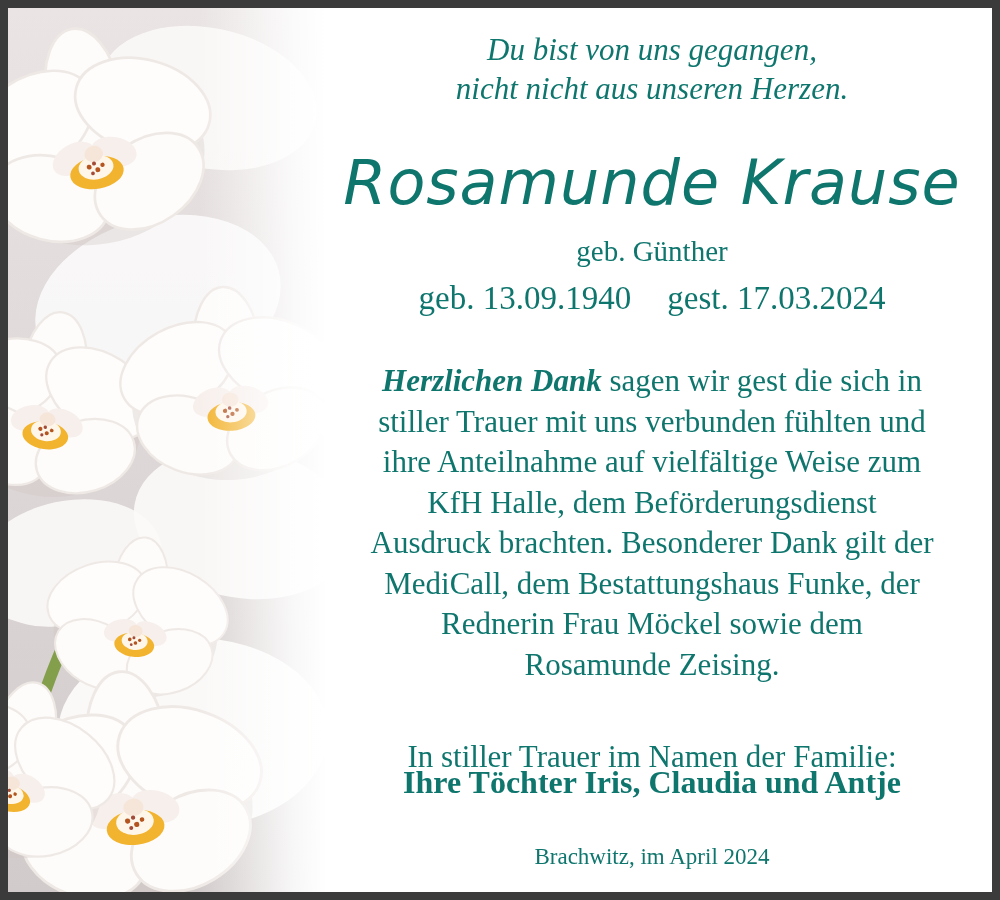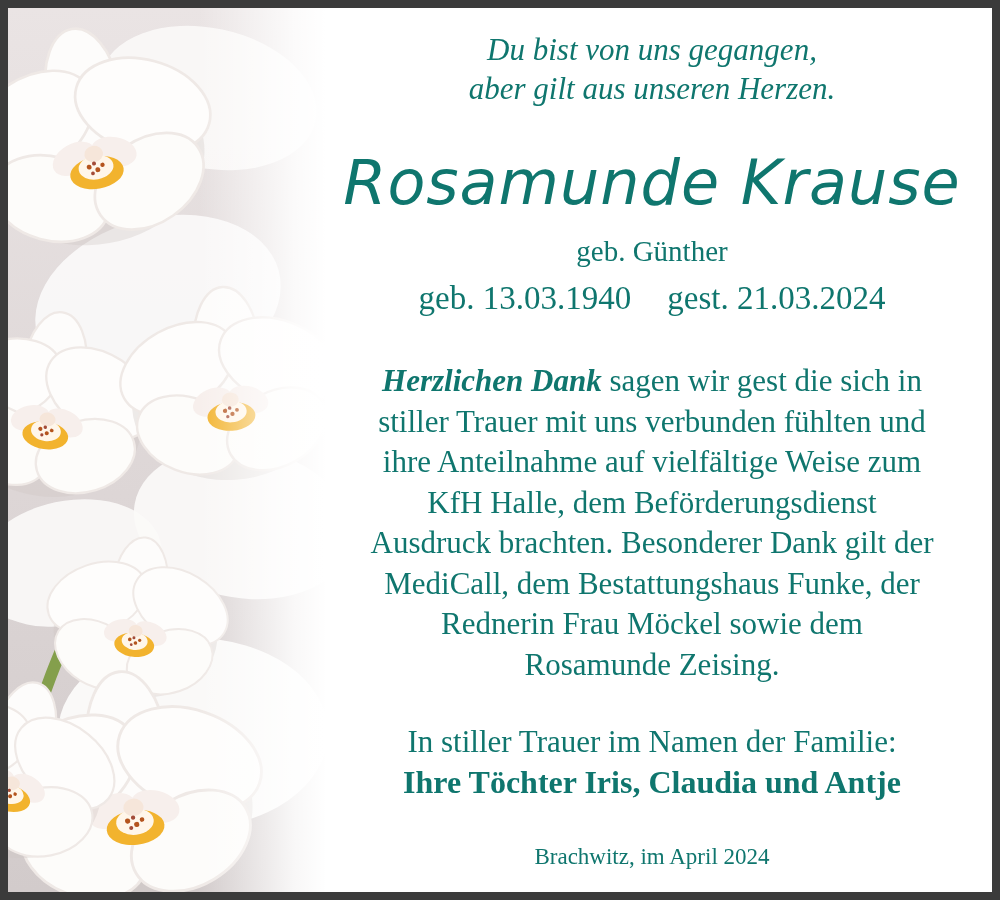--- a/index.html
+++ b/index.html
@@ -39,21 +39,21 @@
     position:absolute;left:0;width:100%;top:272px;
     font-size:33px;
   }
   .dates .gap{display:inline-block;width:36px;}
   .thanks{
     position:absolute;left:0;width:100%;top:353px;
     font-size:31px;line-height:40.5px;
   }
   .thanks .lead{font-weight:bold;font-style:italic;}
   .family-line{
-    position:absolute;left:0;width:100%;top:716px;
+    position:absolute;left:0;width:100%;top:731px;
     font-size:31px;
   }
   .family-names{
     position:absolute;left:0;width:100%;top:756px;
     font-size:32px;font-weight:bold;text-align:center;
   }
   .place-date{
     position:absolute;left:0;width:100%;top:836px;
     font-size:23px;
   }
@@ -115,28 +115,28 @@
       <use href="#orchid" transform="translate(5 772) scale(1.1) rotate(14)"></use>
 
       <rect x="190" y="0" width="128" height="884" fill="url(#fade)"></rect>
     </svg>
   </div>
 
   <div class="textcol">
 
     <div class="epitaph">
       <div>Du bist von uns gegangen,</div>
-      <div>aber gilt aus unseren Herzen.</div>
+      <div>nicht nicht aus unseren Herzen.</div>
     </div>
 
     <div class="name">Rosamunde Krause</div>
 
     <div class="maiden">geb. Günther</div>
 
-    <div class="dates"><span>geb. 13.03.1940</span><span class="gap"></span><span>gest. 21.03.2024</span></div>
+    <div class="dates"><span>geb. 13.09.1940</span><span class="gap"></span><span>gest. 17.03.2024</span></div>
 
     <div class="thanks">
       <div><span class="lead">Herzlichen Dank</span><span> sagen wir gest die sich in</span></div>
       <div>stiller Trauer mit uns verbunden fühlten und</div>
       <div>ihre Anteilnahme auf vielfältige Weise zum</div>
       <div>KfH Halle, dem Beförderungsdienst</div>
       <div>Ausdruck brachten. Besonderer Dank gilt der</div>
       <div>MediCall, dem Bestattungshaus Funke, der</div>
       <div>Rednerin Frau Möckel sowie dem</div>
       <div>Rosamunde Zeising.</div>

